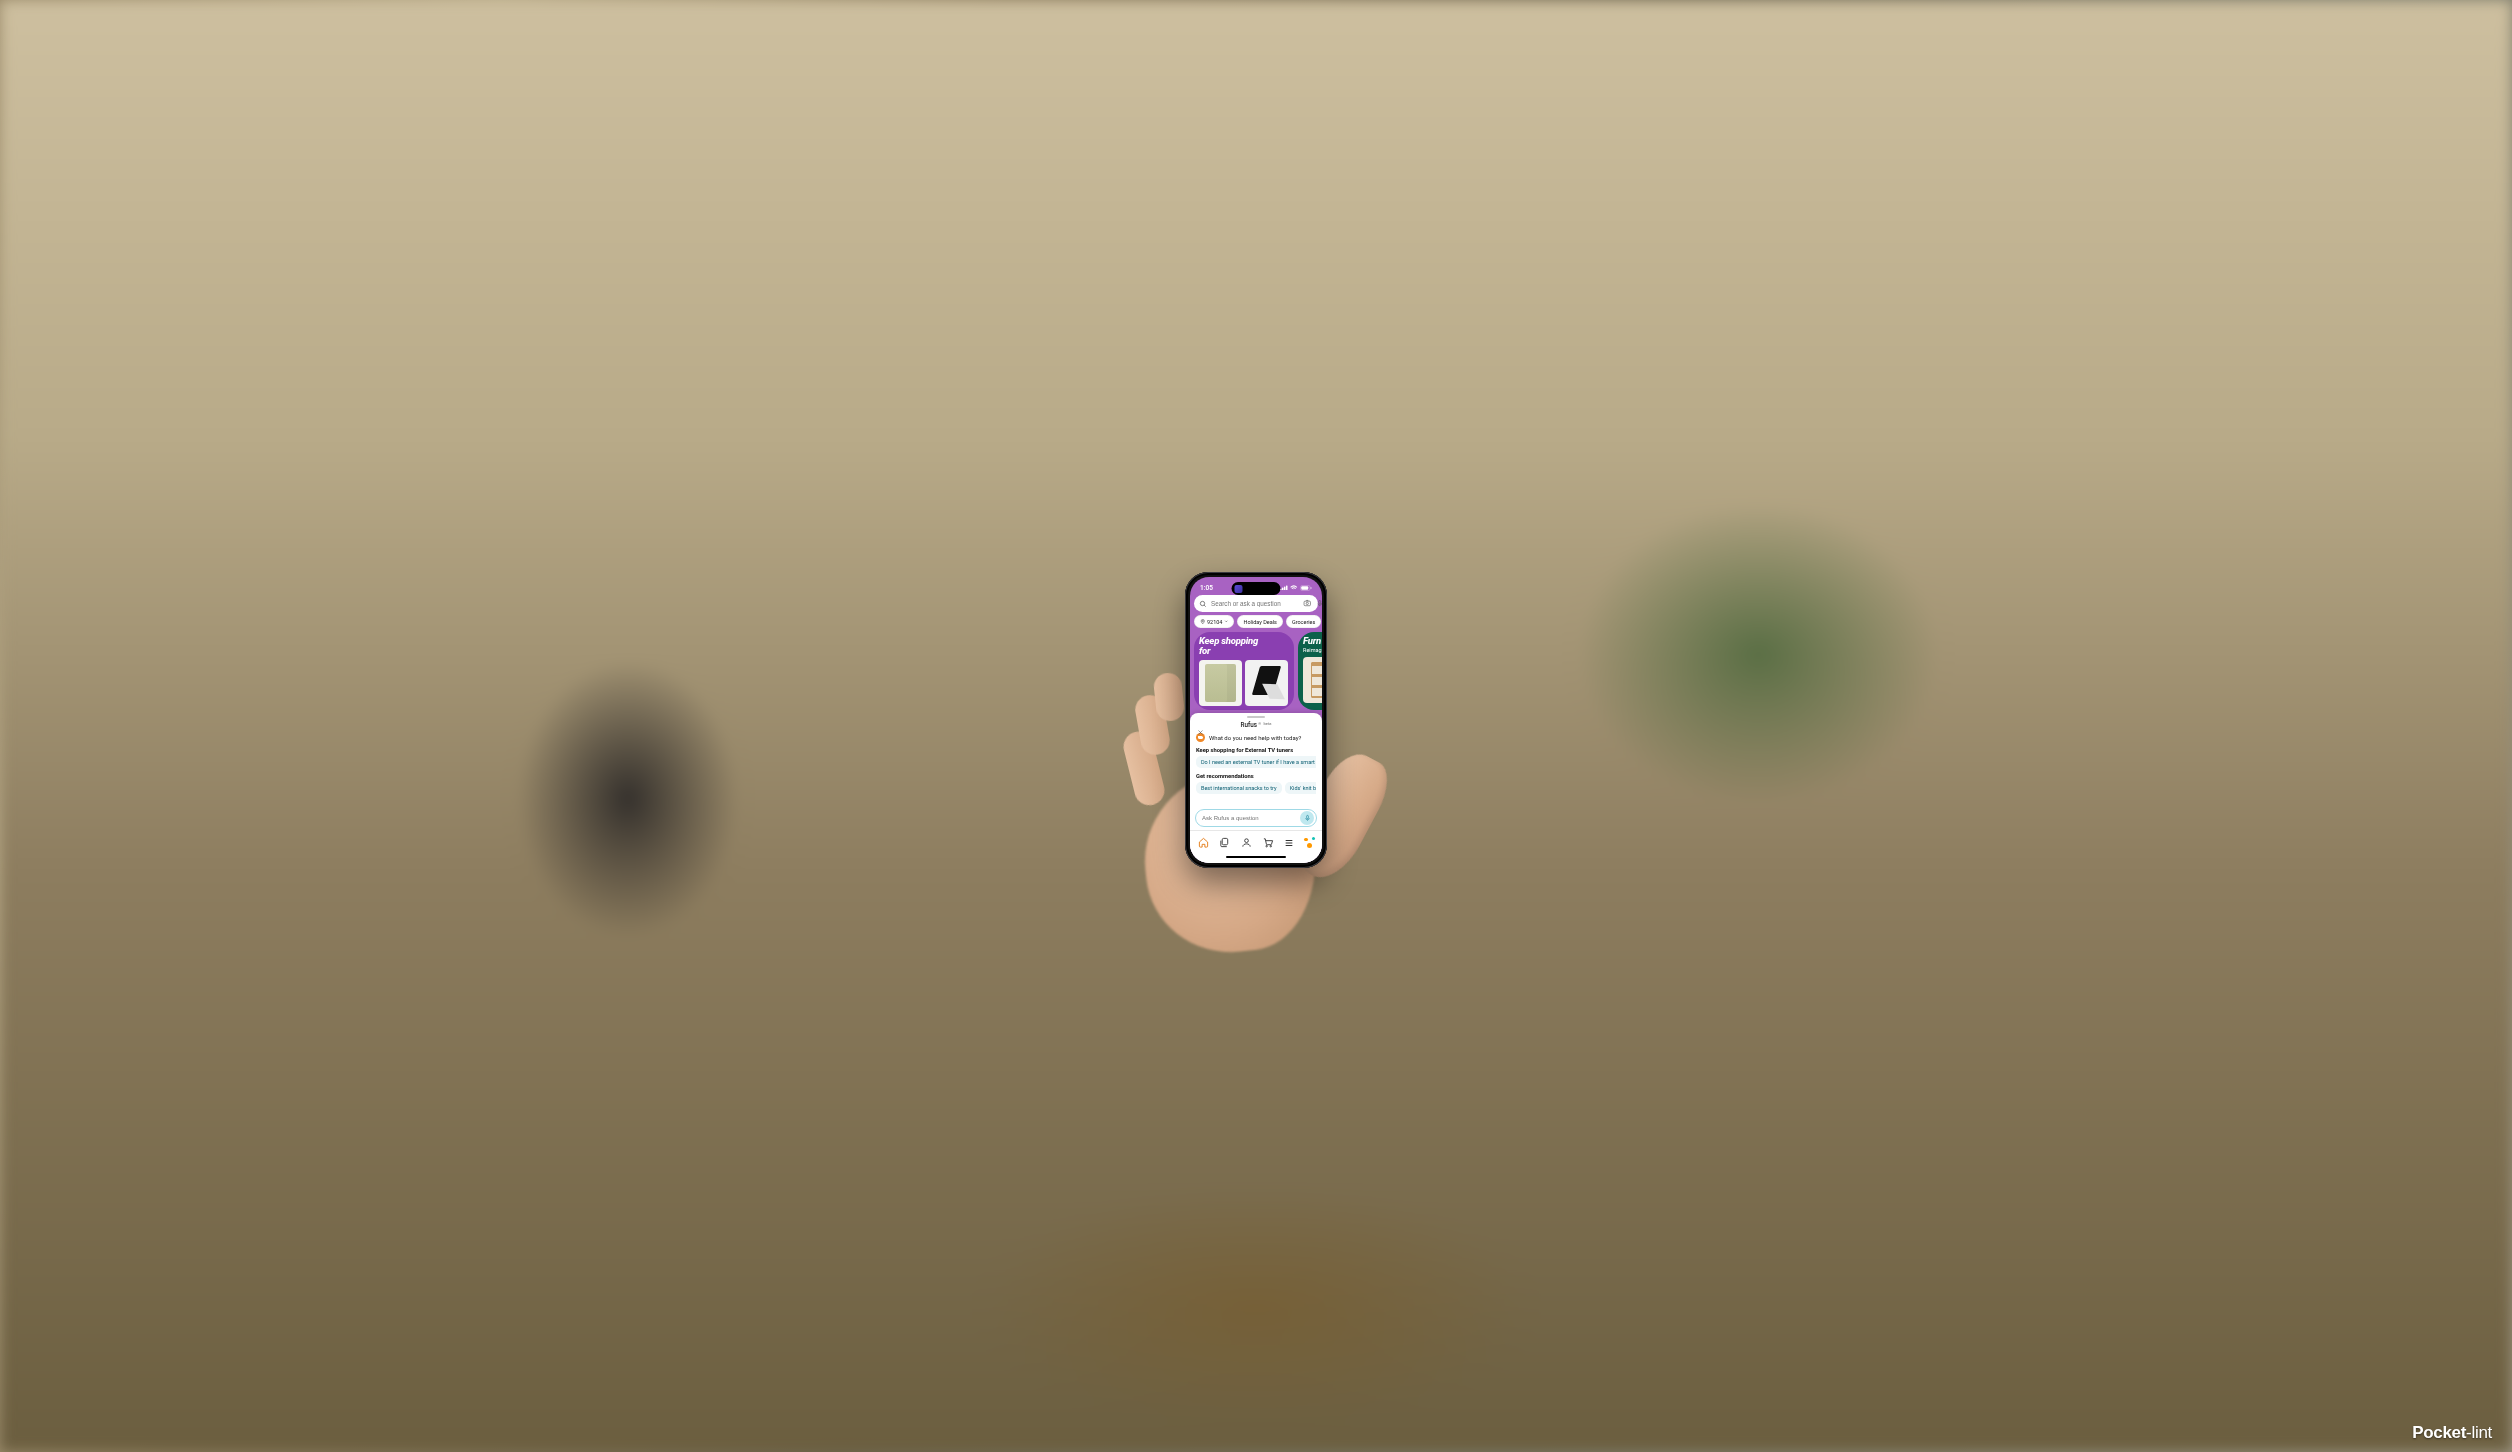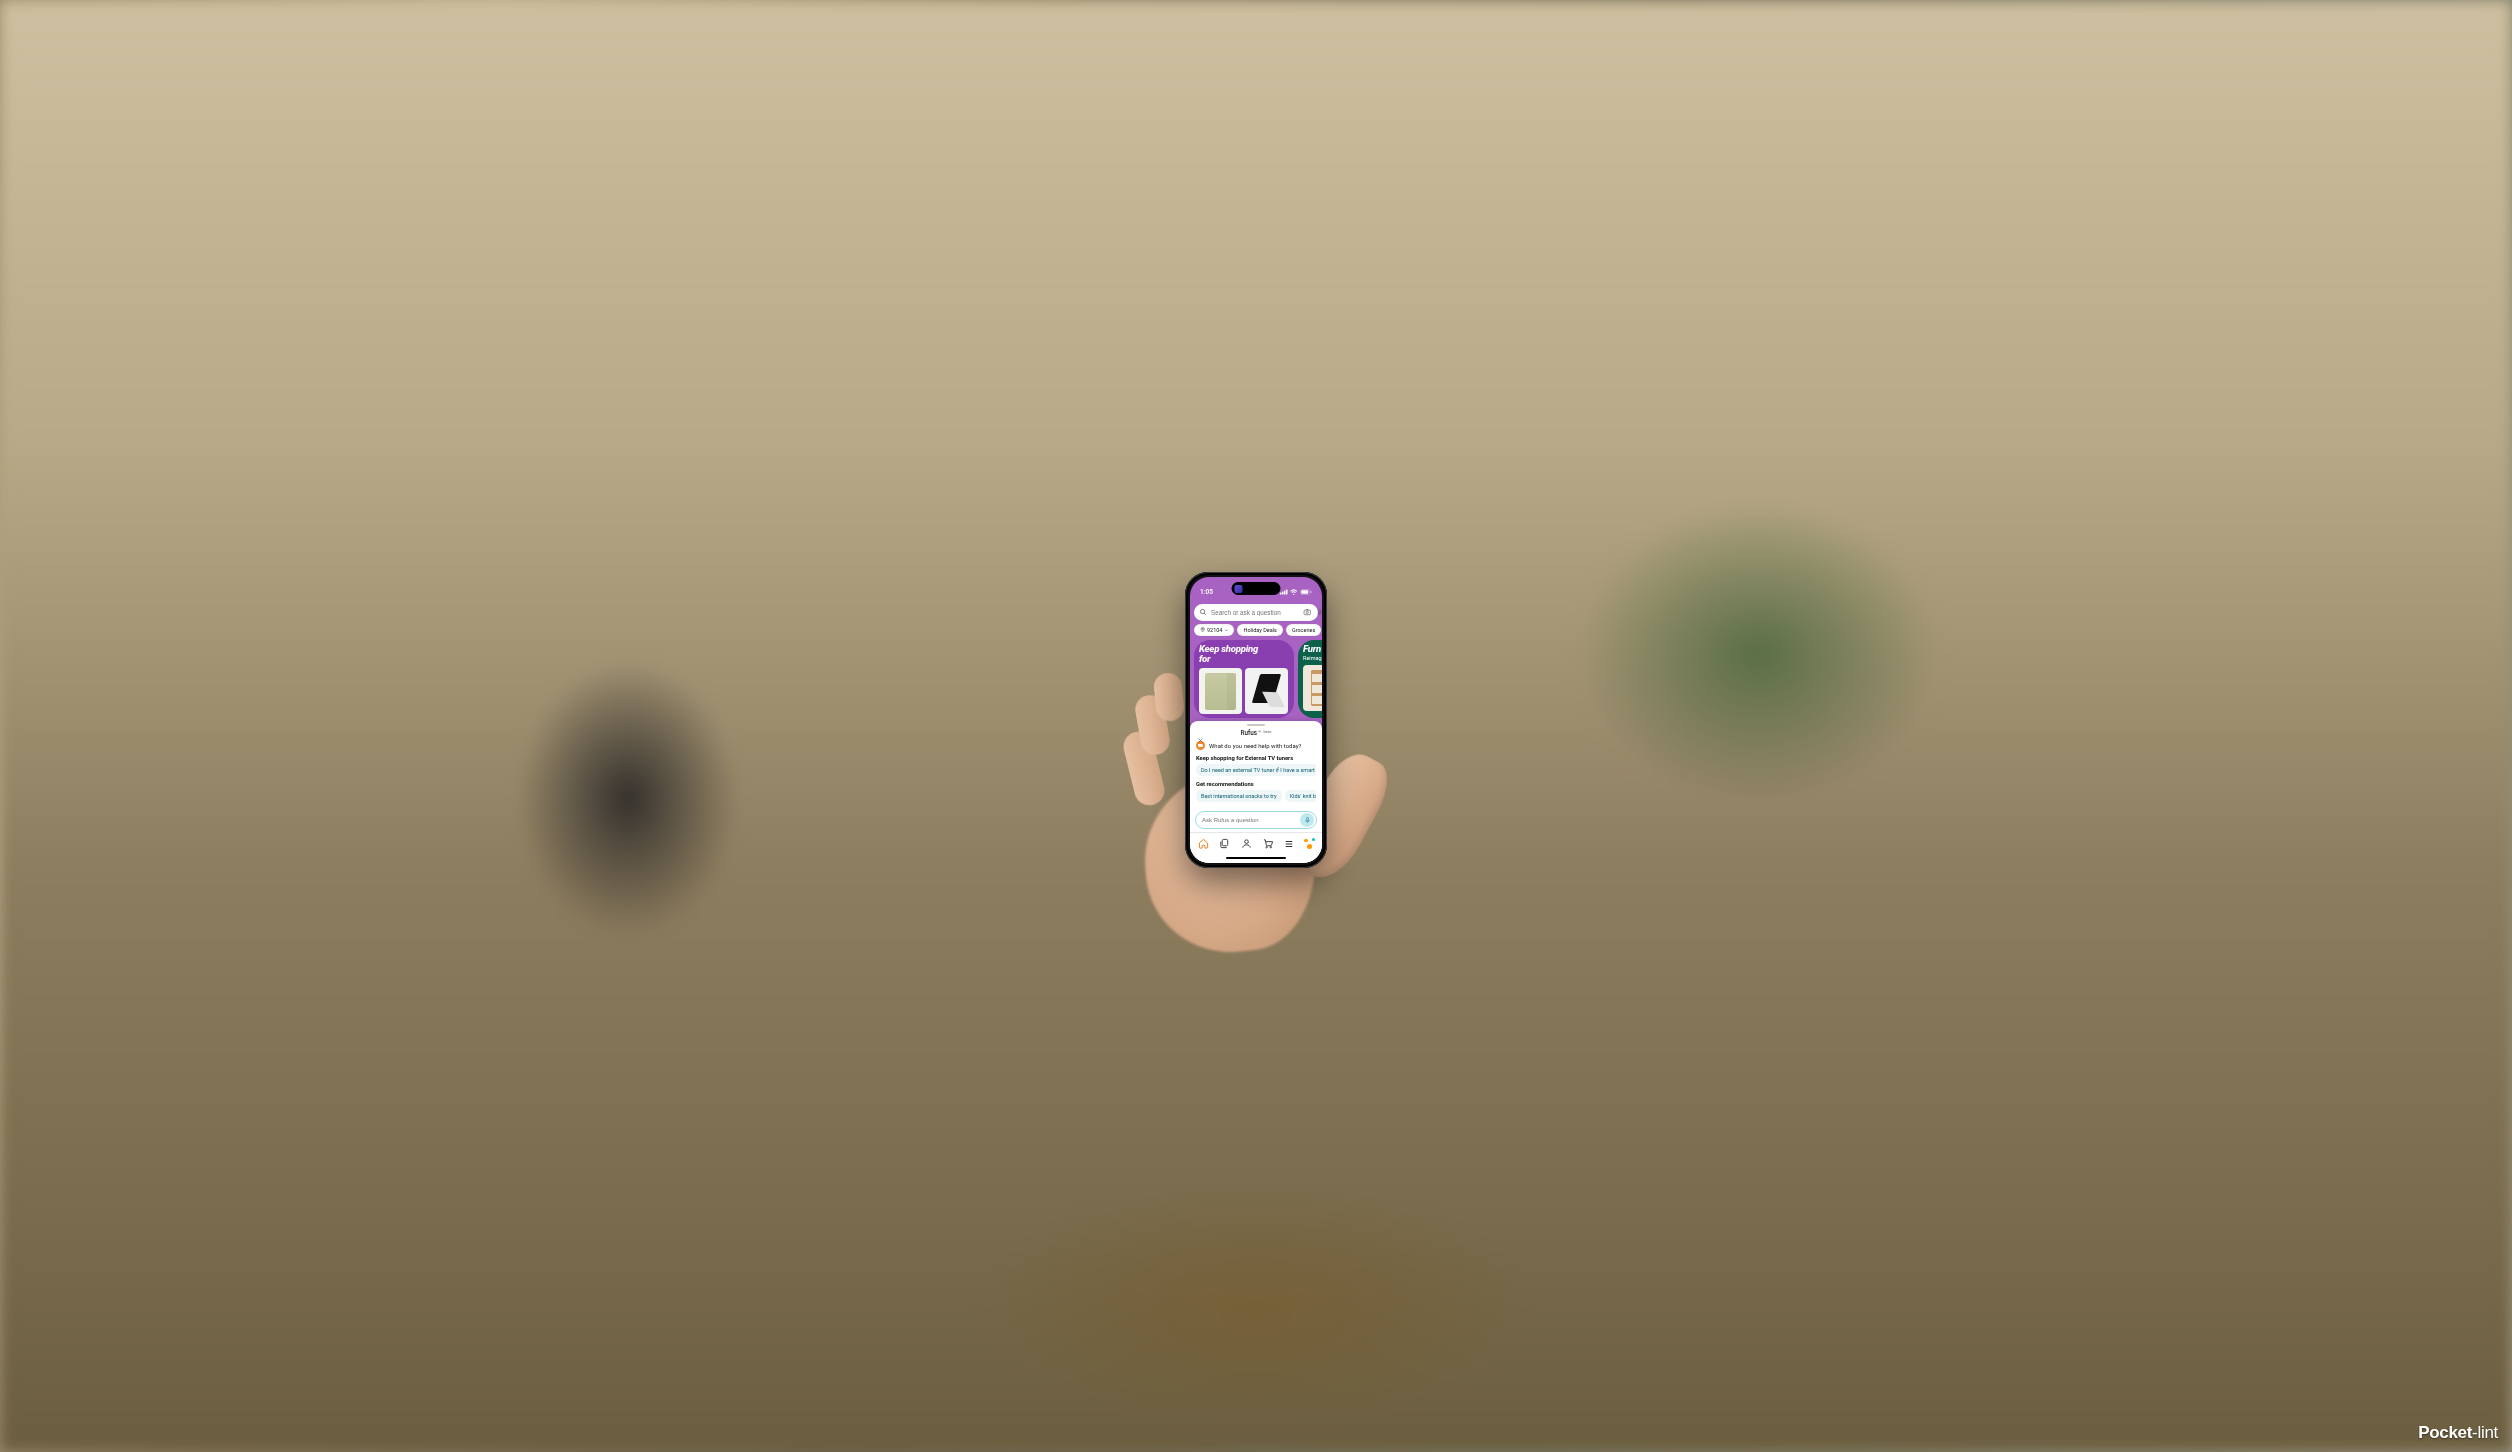--- a/index.html
+++ b/index.html
@@ -17,21 +17,21 @@
     position: absolute; inset: 0;
     background:
       radial-gradient(ellipse 301px 251px at 70% 45%, rgba(30,80,30,0.55), transparent 60%),
       radial-gradient(ellipse 201px 251px at 25% 55%, rgba(20,20,25,0.75), transparent 55%),
       radial-gradient(ellipse 452px 201px at 50% 90%, rgba(120,90,40,0.5), transparent 60%),
       linear-gradient(180deg, #cdbf9f 0%, #b8aa88 30%, #8d7d5f 60%, #6b5e3f 100%);
     filter: blur(7px);
   }
   .watermark {
     position: absolute;
-    right: 14px;
+    right: 20px;
     bottom: 9px;
     color: #fff;
     font-weight: 600;
     font-size: 17px;
     letter-spacing: -0.3px;
     text-shadow: 0 0.5px 2px rgba(0,0,0,0.5);
     font-family: Arial, sans-serif;
   }
   .watermark .thin { font-weight: 300; }
 
@@ -105,21 +105,21 @@
     background: #000;
     border-radius: 8px;
     z-index: 50;
     display:flex; align-items:center; justify-content:flex-start;
     padding-left:3px;
   }
   .island-app { width:8px; height:8px; border-radius:2px; background:linear-gradient(135deg,#5b4bd6,#3d2f9f); }
 
   
   .statusbar {
-    height: 26px;
+    height: 17px;
     display: flex;
     align-items: center;
     justify-content: space-between;
     padding: 4px 10px 0 10px;
     color: #fff;
     font-size: 6.5px;
     font-weight: 600;
     position: relative;
     z-index: 40;
   }

